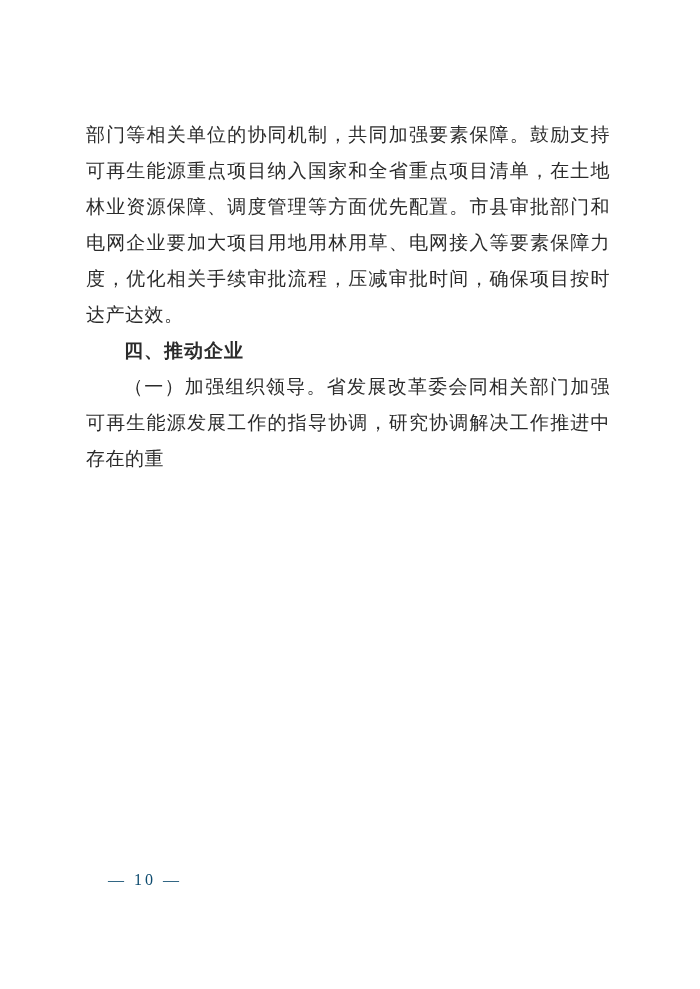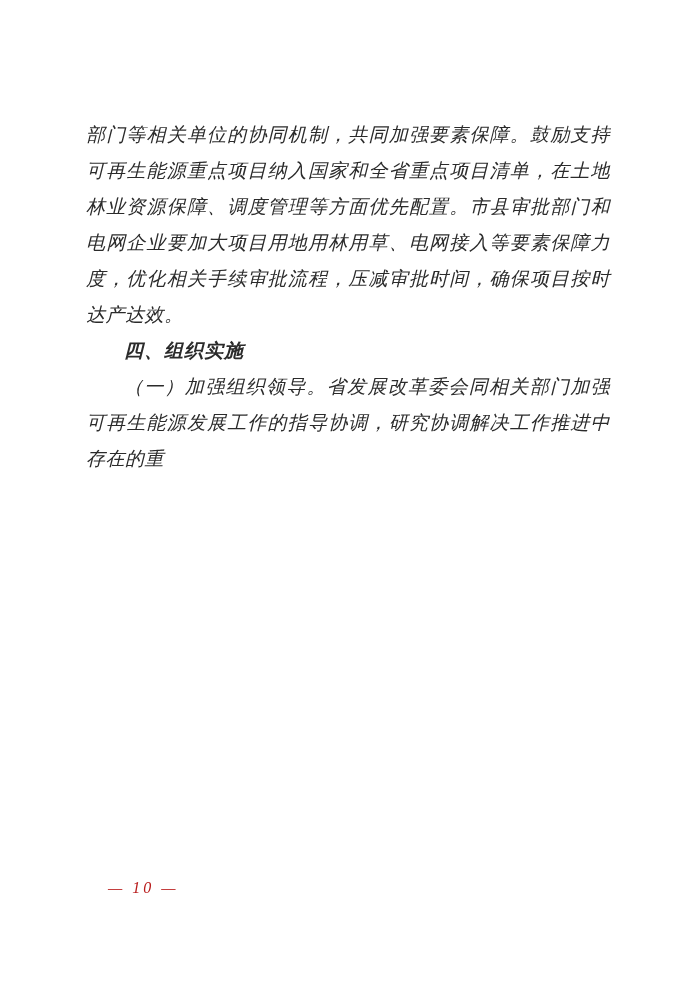--- a/index.html
+++ b/index.html
@@ -8,21 +8,20 @@
     background: #ffffff;
   }
   .page {
     position: relative;
     width: 688px;
     height: 989px;
     background: #ffffff;
     overflow: hidden;
     font-family: "Liberation Serif", "DejaVu Serif", serif;
     color: #2b2b2b;
-    font-style: italic;
   }
   .content {
     position: absolute;
     left: 86px;
     top: 117px;
     width: 524px;
     font-size: 19px;
     line-height: 36px;
     text-align: justify;
     text-justify: inter-ideograph;
@@ -40,28 +39,27 @@
     font-family: "Liberation Sans", "DejaVu Sans", sans-serif;
     letter-spacing: 1px;
   }
   .page-number {
     position: absolute;
     left: 108px;
     top: 868px;
     font-size: 16px;
     line-height: 24px;
     letter-spacing: 3px;
-    color: #b91c1c;
+    color: #0c4a6e;
     font-family: "Liberation Serif", "DejaVu Serif", serif;
-    margin-top: 8px;
   }
 </style>
 </head>
 <body>
 
 <div class="page">
   <div class="content">
     <p class="para flush">部门等相关单位的协同机制，共同加强要素保障。鼓励支持可再生能源重点项目纳入国家和全省重点项目清单，在土地林业资源保障、调度管理等方面优先配置。市县审批部门和电网企业要加大项目用地用林用草、电网接入等要素保障力度，优化相关手续审批流程，压减审批时间，确保项目按时达产达效。</p>
-    <p class="para indent heading">四、组织实施</p>
+    <p class="para indent heading">四、推动企业</p>
     <p class="para indent">（一）加强组织领导。省发展改革委会同相关部门加强可再生能源发展工作的指导协调，研究协调解决工作推进中存在的重</p>
   </div>
   <div class="page-number">— 10 —</div>
 </div>
 
 </body></html>

